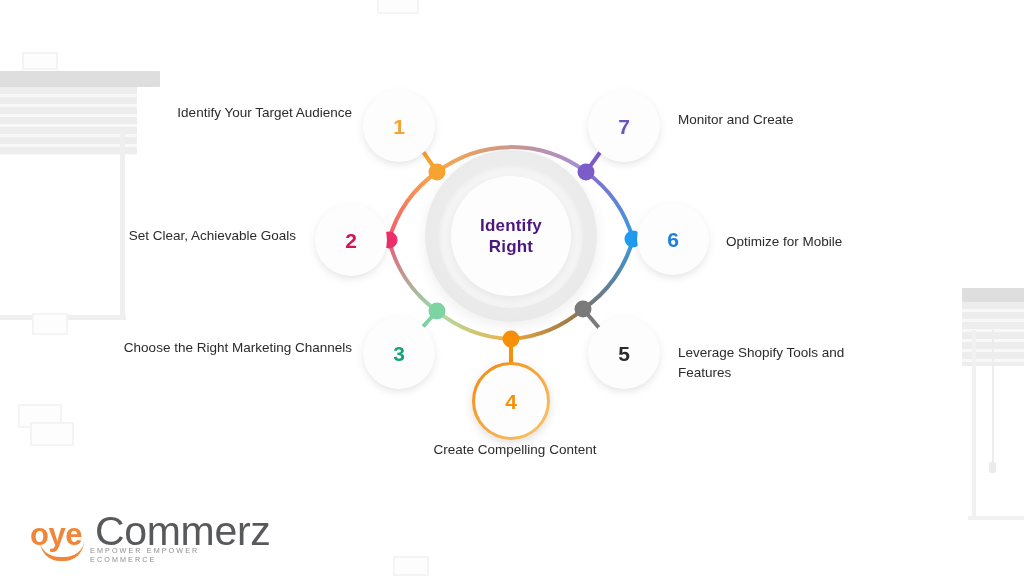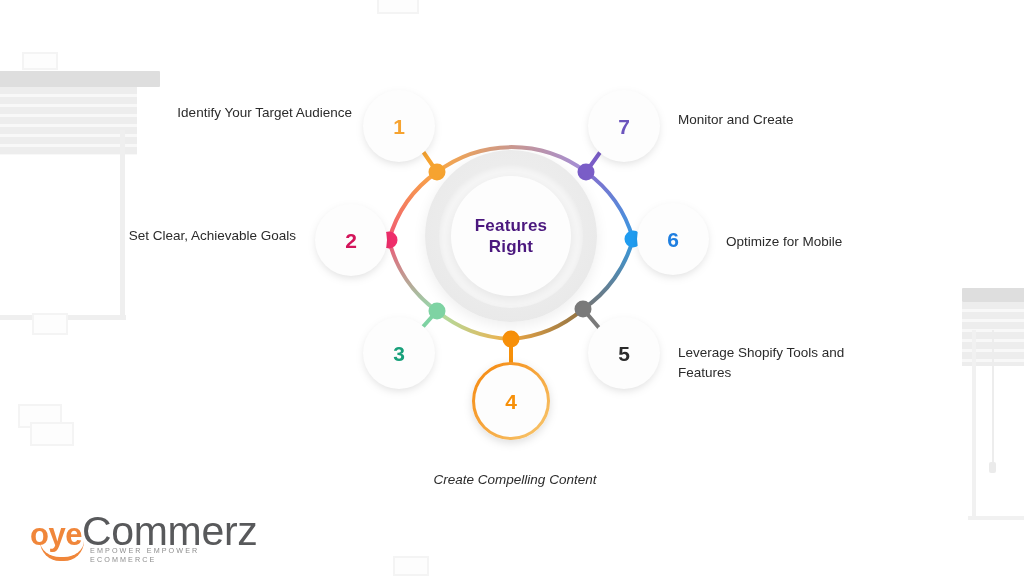--- a/index.html
+++ b/index.html
@@ -70,21 +70,21 @@
       background:#fdfdfd;}
   .node-num{font-size:21px;font-weight:600;line-height:1;}
 
   .label{position:absolute;font-size:13.5px;color:#2b2b2b;line-height:1.45;}
   .label.r{text-align:right;}
   .label.l{text-align:left;}
   .label.c{text-align:center;}
 
   
   .logo{position:absolute;left:30px;top:508px;width:220px;height:48px;}
-  .logo-row{position:absolute;left:0;top:0;display:flex;align-items:baseline;}
+  .logo-row{position:absolute;left:0;top:0;display:flex;align-items:baseline;gap:13px;}
   .logo-oye{font-size:31px;font-weight:600;color:#f0863a;letter-spacing:-.5px;}
   .logo-commerz{font-size:41px;font-weight:500;color:#58595b;letter-spacing:-.3px;}
   .logo-smile{position:absolute;left:10px;top:33px;width:44px;height:16px;
       border-bottom:4px solid #f0863a;border-radius:0 0 40px 40px;}
   .logo-tag{position:absolute;left:60px;top:38px;font-size:7.2px;letter-spacing:2.1px;
       color:#8d8d8d;}
 </style>
 </head>
 <body>
 
@@ -178,21 +178,21 @@
       <circle cx="583" cy="309" r="8.5" fill="#7a7a7a"></circle>
       <circle cx="633" cy="239" r="8.5" fill="#1f9cf0"></circle>
       <circle cx="586" cy="172" r="8.5" fill="#7a5dc7"></circle>
     </svg>
 
     <div class="hub">
       <div class="hub-ring-outer"></div>
       <div class="hub-ring-mid"></div>
       <div class="hub-core">
         <div class="hub-text">
-          <span>Features</span><br>
+          <span>Identify</span><br>
           <span>Right</span>
         </div>
       </div>
     </div>
 
     <svg class="svg-layer" width="1024" height="576">
       <defs>
         <linearGradient id="n1" x1="0" y1="0" x2="1" y2="1">
           <stop offset="0%" stop-color="#f59422"></stop>
             <stop offset="100%" stop-color="#fbc169"></stop>
@@ -251,21 +251,22 @@
     </div>
     <div class="node" style="left:637px;top:203px;">
       <span class="node-num" style="color:#1f7fe0;">6</span>
     </div>
     <div class="node" style="left:588px;top:90px;">
       <span class="node-num" style="color:#6c55bd;">7</span>
     </div>
 
     <div class="label r" style="left:110px;top:226px;width:186px;">Set Clear, Achievable Goals</div>
     <div class="label r" style="left:155px;top:103px;width:197px;">Identify Your Target Audience</div>
-    <div class="label c" style="left:425px;top:470px;width:180px;font-style:italic;">Create Compelling Content</div>
+    <div class="label r" style="left:118px;top:338px;width:234px;">Choose the Right Marketing Channels</div>
+    <div class="label c" style="left:425px;top:440px;width:180px;">Create Compelling Content</div>
     <div class="label l" style="left:726px;top:232px;width:200px;">Optimize for Mobile</div>
     <div class="label l" style="left:678px;top:343px;width:205px;">Leverage Shopify Tools and Features</div>
     <div class="label l" style="left:678px;top:110px;width:200px;">Monitor and Create</div>
   </div>
 
   <div class="logo">
     <div class="logo-row">
       <span class="logo-oye">oye</span>
       <span class="logo-commerz">Commerz</span>
     </div>

